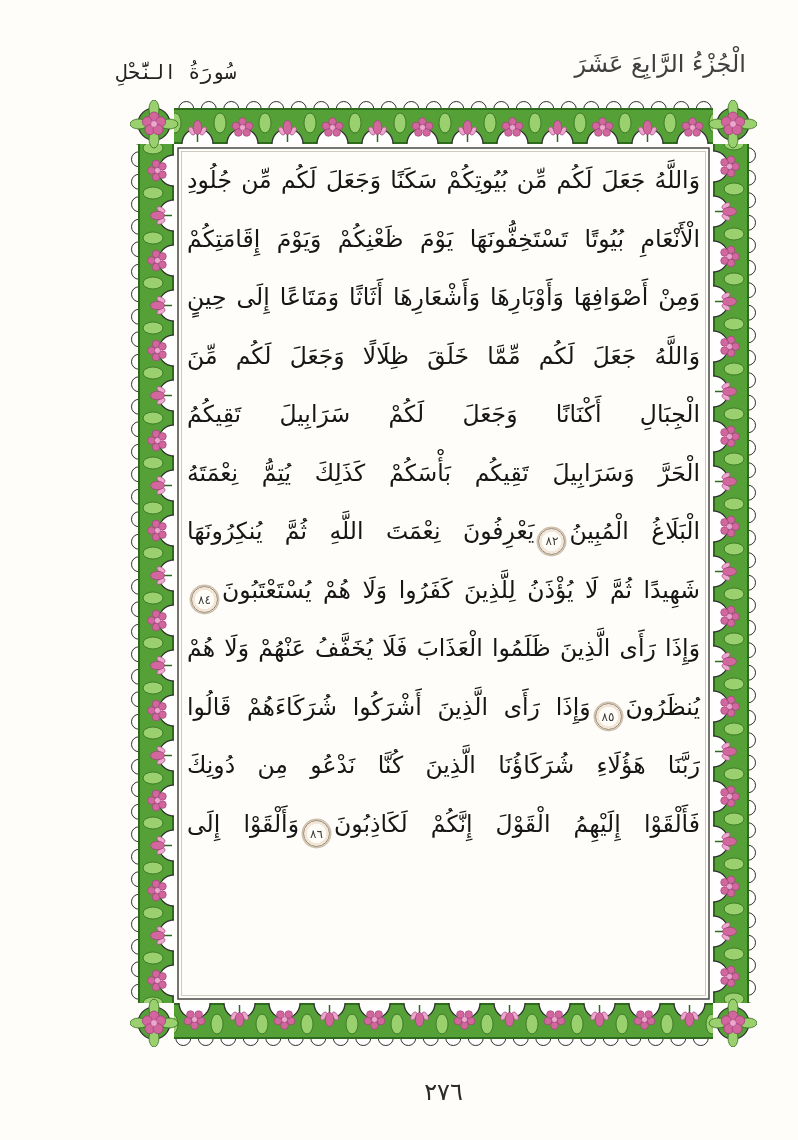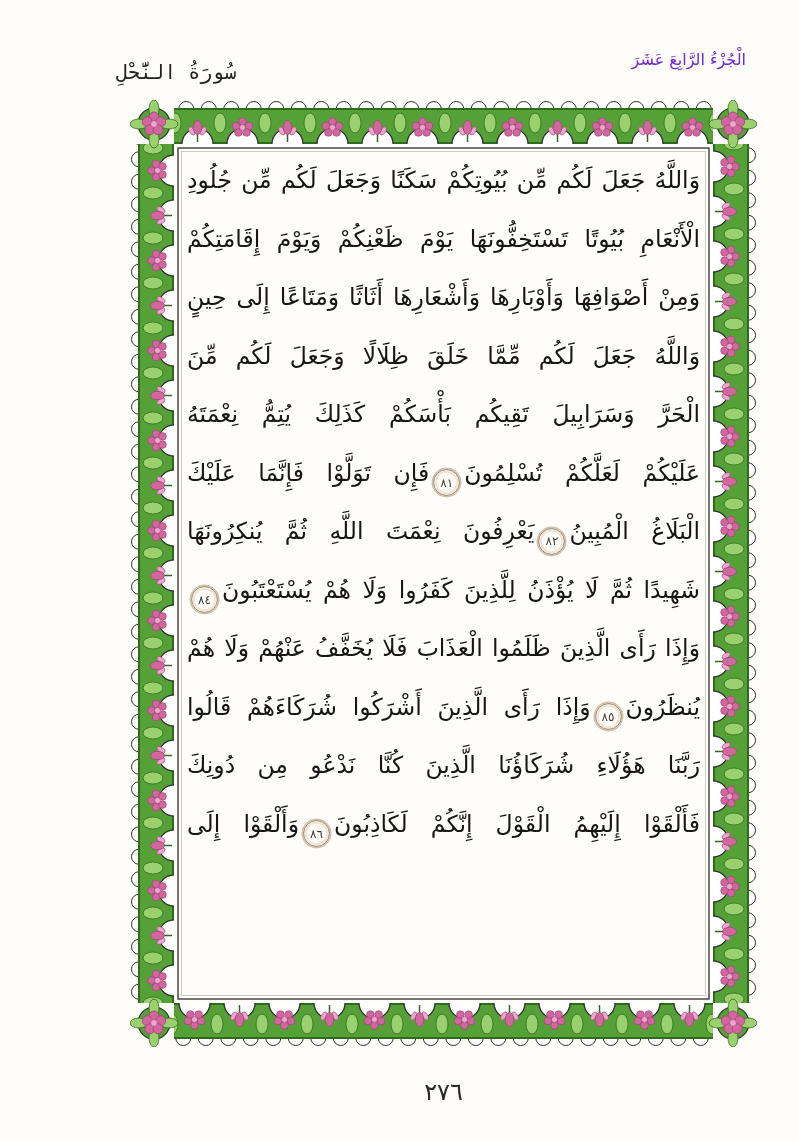--- a/index.html
+++ b/index.html
@@ -6,21 +6,21 @@
   body{
     width:798px;height:1140px;position:relative;overflow:hidden;
     background:#fffdfa;
     font-family:"DejaVu Sans", sans-serif;
     color:#1c1c1c;
   }
   .page{position:absolute;inset:0;}
   
   .juz-label{
     position:absolute;top:50px;right:52px;
-    font-size:16px;letter-spacing:0;color:#6d28d9;
+    font-size:24px;letter-spacing:0;color:#404040;
     direction:rtl;
   }
   .surah-label{
     position:absolute;top:60px;left:116px;
     font-size:20px;color:#222;direction:rtl;font-family:Liberation Mono, monospace;
   }
   
   .frame{
     position:absolute;left:130px;top:100px;width:627px;height:947px;
   }
@@ -128,22 +128,22 @@
 
     <rect x="48" y="48" width="531" height="851" fill="none" stroke="#3b3b3b" stroke-width="1.4"></rect>
     <rect x="51.5" y="51.5" width="524" height="844" fill="none" stroke="#b9b3a6" stroke-width="0.7"></rect>
   </svg>
 
   <div class="text-area">
       <div class="line"><span>وَاللَّهُ جَعَلَ لَكُم مِّن بُيُوتِكُمْ سَكَنًا وَجَعَلَ لَكُم مِّن جُلُودِ</span></div>
       <div class="line"><span>الْأَنْعَامِ بُيُوتًا تَسْتَخِفُّونَهَا يَوْمَ ظَعْنِكُمْ وَيَوْمَ إِقَامَتِكُمْ</span></div>
       <div class="line"><span>وَمِنْ أَصْوَافِهَا وَأَوْبَارِهَا وَأَشْعَارِهَا أَثَاثًا وَمَتَاعًا إِلَى حِينٍ</span></div>
       <div class="line"><span>وَاللَّهُ جَعَلَ لَكُم مِّمَّا خَلَقَ ظِلَالًا وَجَعَلَ لَكُم مِّنَ</span></div>
+      <div class="line"><span>الْجِبَالِ أَكْنَانًا وَجَعَلَ لَكُمْ سَرَابِيلَ تَقِيكُمُ</span></div>
       <div class="line"><span>الْحَرَّ وَسَرَابِيلَ تَقِيكُم بَأْسَكُمْ كَذَلِكَ يُتِمُّ نِعْمَتَهُ</span></div>
-      <div class="line"><span>عَلَيْكُمْ لَعَلَّكُمْ تُسْلِمُونَ</span><span class="ayah">٨١</span><span>فَإِن تَوَلَّوْا فَإِنَّمَا عَلَيْكَ</span></div>
       <div class="line"><span>الْبَلَاغُ الْمُبِينُ</span><span class="ayah">٨٢</span><span>يَعْرِفُونَ نِعْمَتَ اللَّهِ ثُمَّ يُنكِرُونَهَا</span></div>
       <div class="line"><span>شَهِيدًا ثُمَّ لَا يُؤْذَنُ لِلَّذِينَ كَفَرُوا وَلَا هُمْ يُسْتَعْتَبُونَ</span><span class="ayah">٨٤</span></div>
       <div class="line"><span>وَإِذَا رَأَى الَّذِينَ ظَلَمُوا الْعَذَابَ فَلَا يُخَفَّفُ عَنْهُمْ وَلَا هُمْ</span></div>
       <div class="line"><span>يُنظَرُونَ</span><span class="ayah">٨٥</span><span>وَإِذَا رَأَى الَّذِينَ أَشْرَكُوا شُرَكَاءَهُمْ قَالُوا</span></div>
       <div class="line"><span>رَبَّنَا هَؤُلَاءِ شُرَكَاؤُنَا الَّذِينَ كُنَّا نَدْعُو مِن دُونِكَ</span></div>
       <div class="line"><span>فَأَلْقَوْا إِلَيْهِمُ الْقَوْلَ إِنَّكُمْ لَكَاذِبُونَ</span><span class="ayah">٨٦</span><span>وَأَلْقَوْا إِلَى</span></div>
     </div>
 
   <div class="page-number">٢٧٦</div>
 </div>

